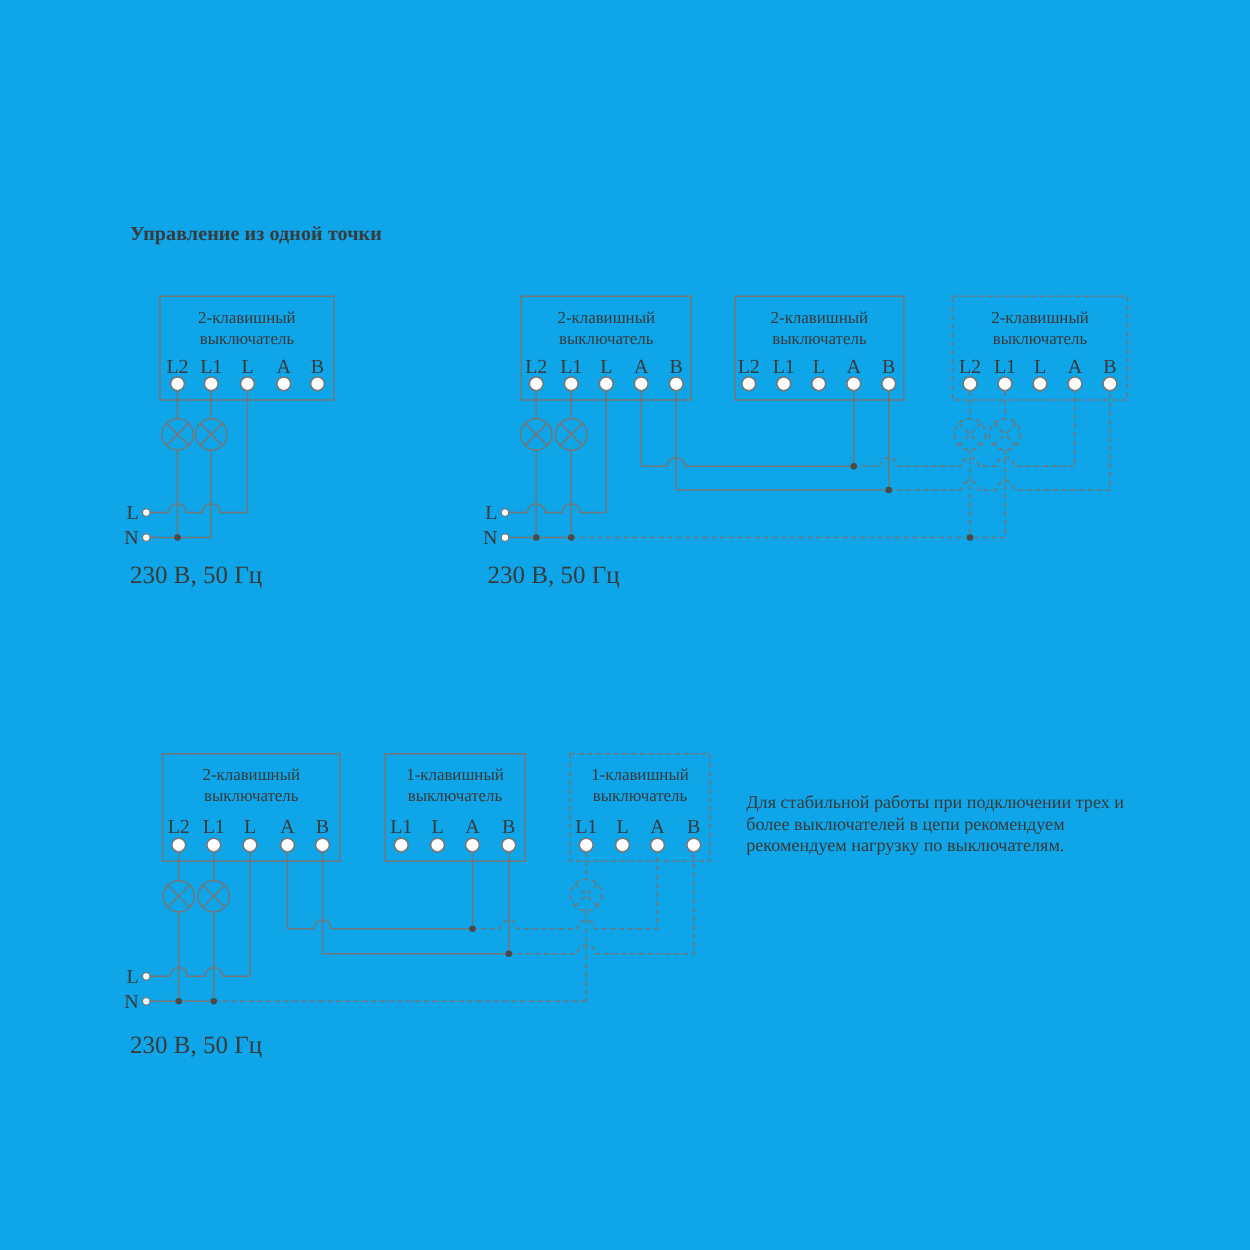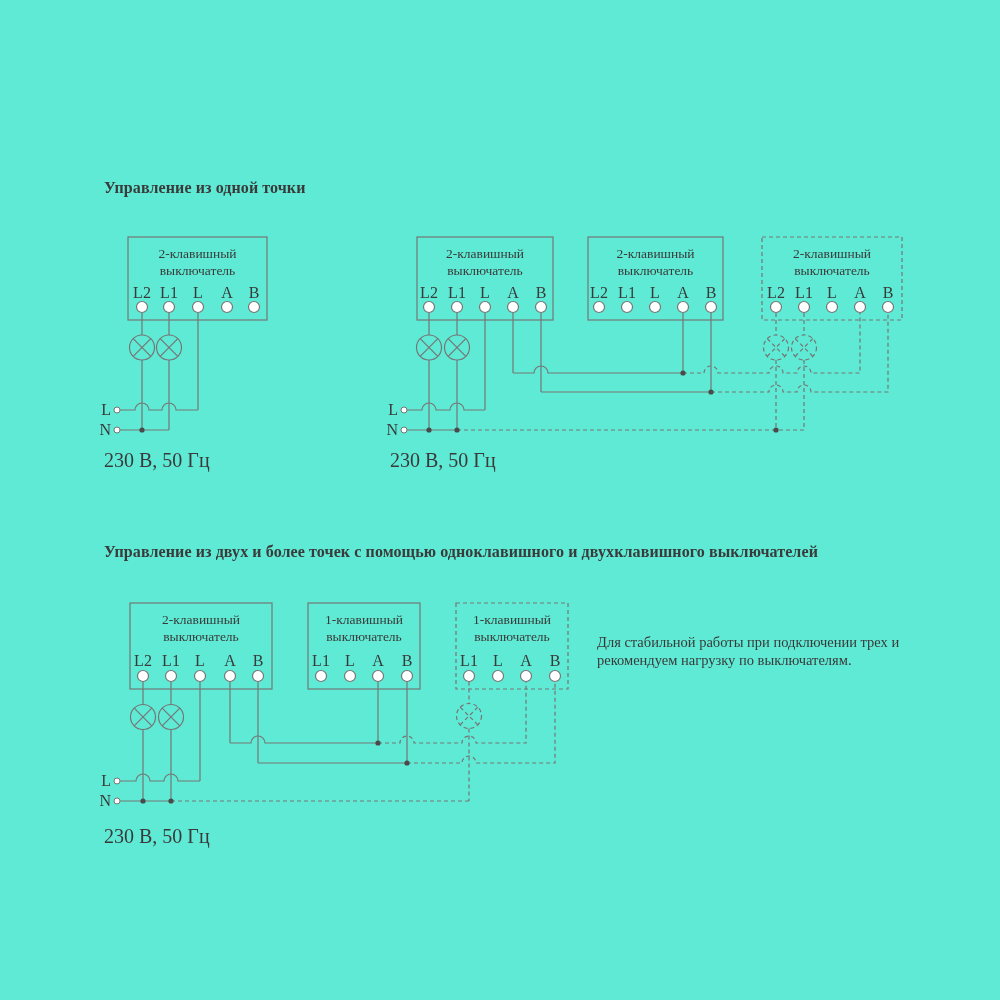--- a/index.html
+++ b/index.html
@@ -1,17 +1,17 @@
 <!DOCTYPE html>
 <html><head>
 <meta charset="utf-8">
 <style>
   html,body { margin:0; padding:0; background:#ffffff; }
   .page {
-    position:relative; width:1000px; height:1000px; background:#5eead4;
+    position:relative; width:1000px; height:1000px; background:#0ea5e9;
     font-family:"Liberation Serif", serif; color:#3a3a3a; overflow:hidden;
   }
   .title {
     position:absolute; font-weight:bold; font-size:16px; color:#3a3a3a;
     white-space:nowrap; letter-spacing:0.1px;
   }
   .voltage {
     position:absolute; font-size:20px; color:#3a3a3a; white-space:nowrap;
   }
   .note {
@@ -29,28 +29,28 @@
   .box-lbl    { font-family:"Liberation Serif",serif; font-size:13.5px; fill:#3a3a3a; text-anchor:middle; }
   .term-lbl   { font-family:"Liberation Serif",serif; font-size:16px; fill:#3a3a3a; text-anchor:middle; }
   .supply-lbl { font-family:"Liberation Serif",serif; font-size:16px; fill:#3a3a3a; text-anchor:end; }
 </style>
 </head>
 <body>
 
 <div class="page">
 
   <div class="title" style="left:104px; top:179px;">Управление из одной точки</div>
-  <div class="title" style="left:104px; top:543px;">Управление из двух и более точек с помощью одноклавишного и двухклавишного выключателей</div>
 
   <div class="voltage" style="left:104px; top:449px;">230 В, 50 Гц</div>
   <div class="voltage" style="left:390px; top:449px;">230 В, 50 Гц</div>
   <div class="voltage" style="left:104px; top:825px;">230 В, 50 Гц</div>
 
   <div class="note" style="left:597px; top:606px;margin-top:28px;">
     <div>Для стабильной работы при подключении трех и</div>
+    <div>более выключателей в цепи рекомендуем</div>
     <div>рекомендуем нагрузку по выключателям.</div>
   </div>
 
   <svg class="diagram-layer" width="1000" height="1000" viewBox="0 0 1000 1000">
     <defs>
       <g id="lamp">
         <circle cx="0" cy="0" r="12.5"></circle>
         <path d="M-8.8,-8.8 L8.8,8.8 M8.8,-8.8 L-8.8,8.8"></path>
       </g>
     </defs>

